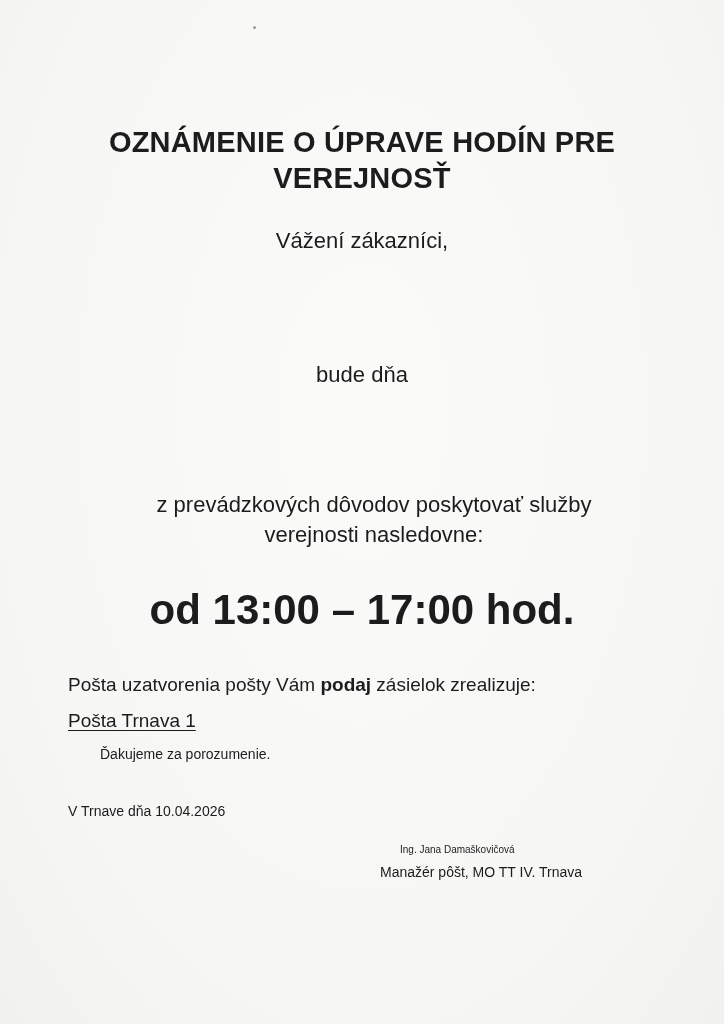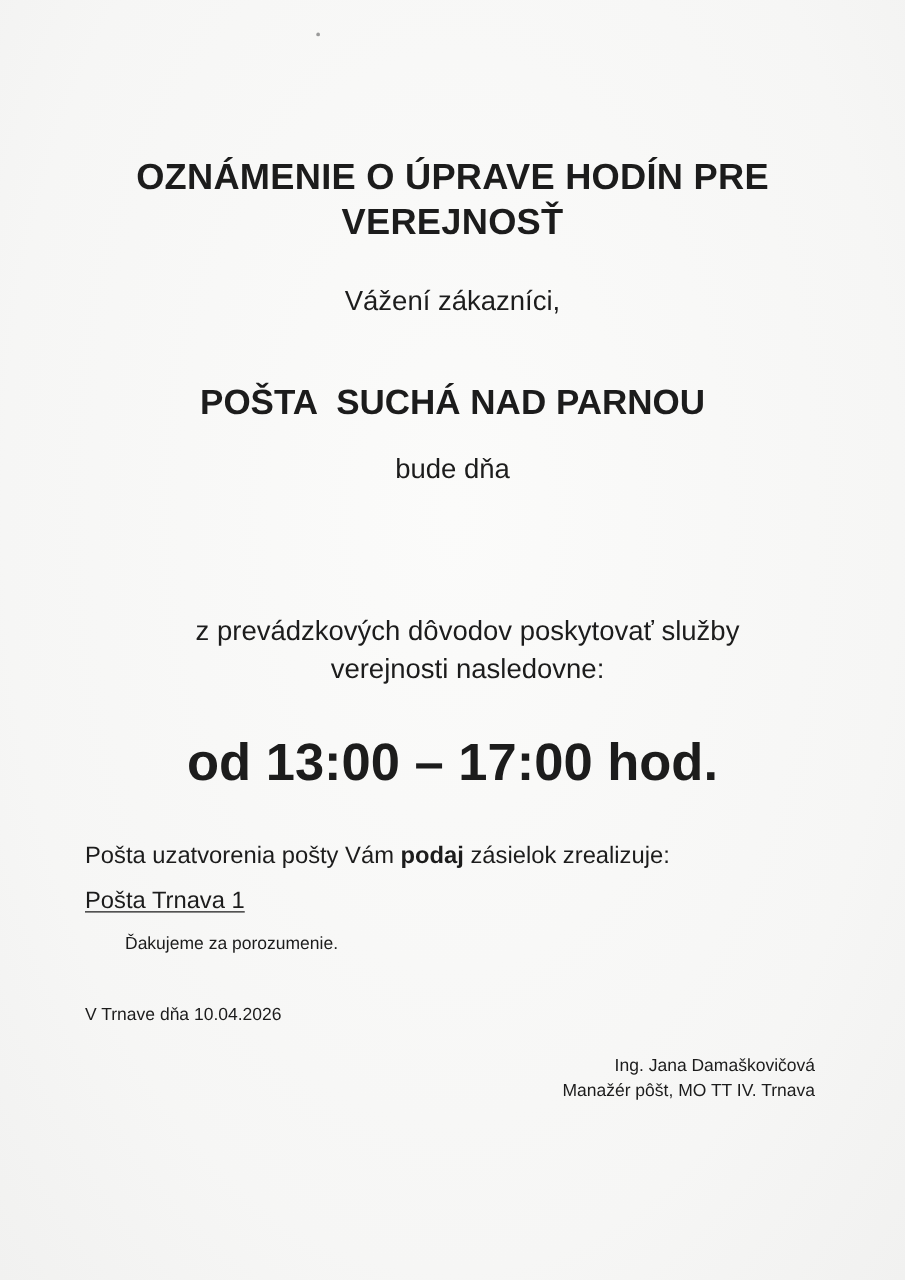--- a/index.html
+++ b/index.html
@@ -81,28 +81,28 @@
     margin-left: 32px;
   }
   .place-date {
     left: 68px;
     top: 803px;
     font-size: 14px;
   }
   .sig-name {
     left: 400px;
     width: 252px;
-    text-align: right;
+    text-align: left;
     top: 844px;
-    font-size: 14px;
+    font-size: 10px;
   }
   .sig-role {
     left: 380px;
     width: 272px;
-    text-align: right;
+    text-align: left;
     top: 864px;
     font-size: 14px;
   }
   .speck {
     position: absolute;
     width: 3px; height: 3px;
     border-radius: 50%;
     background: #9a9a9a;
   }
 </style>
@@ -113,21 +113,20 @@
 
   <span class="speck" style="left:253px; top:26px;"></span>
 
   <div class="abs center title">
     <div>OZNÁMENIE O ÚPRAVE HODÍN PRE</div>
     <div>VEREJNOSŤ</div>
   </div>
 
   <div class="abs center greeting">Vážení zákazníci,</div>
 
-  <div class="abs center office">POŠTA  SUCHÁ NAD PARNOU</div>
 
   <div class="abs center bude">bude dňa</div>
 
 
   <div class="abs center reason">
     <div>z prevádzkových dôvodov poskytovať služby</div>
     <div>verejnosti nasledovne:</div>
   </div>
 
   <div class="abs center hours">od 13:00 – 17:00 hod.</div>

